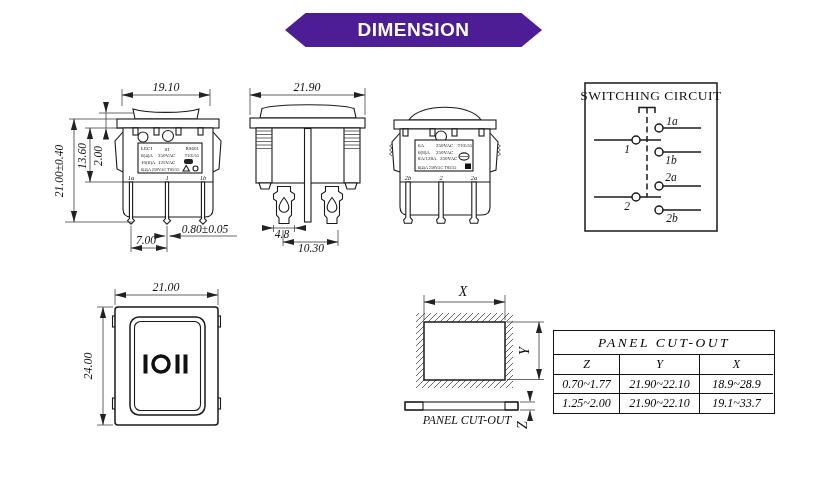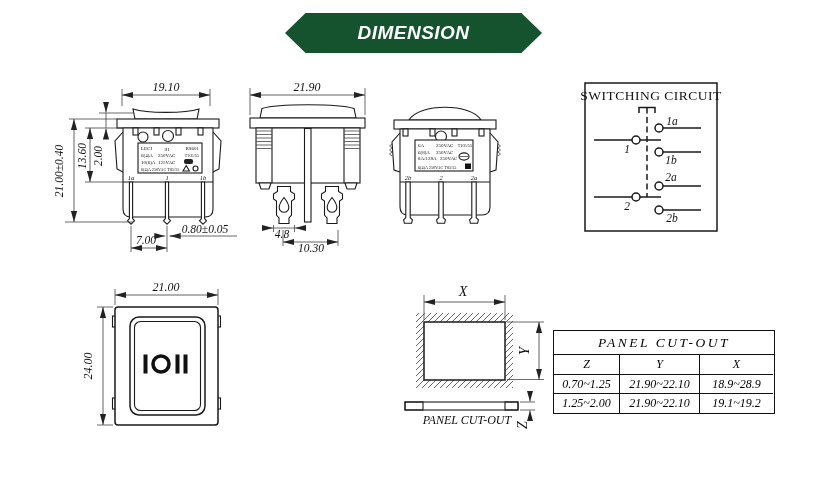--- a/index.html
+++ b/index.html
@@ -1,21 +1,21 @@
 <!DOCTYPE html>
 <html><head>
 <meta charset="utf-8">
 <style>
   html,body{margin:0;padding:0;background:#fff;}
   .canvas{position:relative;width:830px;height:486px;background:#fff;overflow:hidden;
           font-family:"Liberation Serif",serif;}
   
-  .banner{position:absolute;left:285px;top:13px;width:257px;height:40px;background:#14532d;
+  .banner{position:absolute;left:285px;top:13px;width:257px;height:34px;background:#4c1d95;
           clip-path:polygon(0 50%,8% 0,92% 0,100% 50%,92% 100%,8% 100%);
-          display:flex;align-items:center;justify-content:center;font-style:italic;}
+          display:flex;align-items:center;justify-content:center;}
   .banner span{color:#fff;font-family:"Liberation Sans",sans-serif;font-weight:bold;
                font-size:19px;letter-spacing:.5px;}
   
   svg.sheet{position:absolute;left:0;top:0;}
   .ln{stroke:#1a1a1a;stroke-width:1.1;fill:none;}
   .ln2{stroke:#1a1a1a;stroke-width:1.5;fill:none;}
   .thin{stroke:#3a3a3a;stroke-width:.75;fill:none;}
   .dim{stroke:#3a3a3a;stroke-width:.8;fill:none;}
   .wfill{fill:#fff;}
   text{fill:#111;}
@@ -277,22 +277,22 @@
       <text class="d2" x="467" y="424" text-anchor="middle">PANEL CUT-OUT</text>
     </g>
   </svg>
 
   <div class="cutout-table">
     <div class="t-title">PANEL CUT-OUT</div>
     <div class="t-grid">
       <div class="hc">Z</div>
       <div class="hc">Y</div>
       <div class="hc">X</div>
-      <div>0.70~1.25</div>
+      <div>0.70~1.77</div>
       <div>21.90~22.10</div>
       <div>18.9~28.9</div>
       <div>1.25~2.00</div>
       <div>21.90~22.10</div>
-      <div>19.1~19.2</div>
+      <div>19.1~33.7</div>
     </div>
   </div>
 
 </div>
 
 </body></html>

